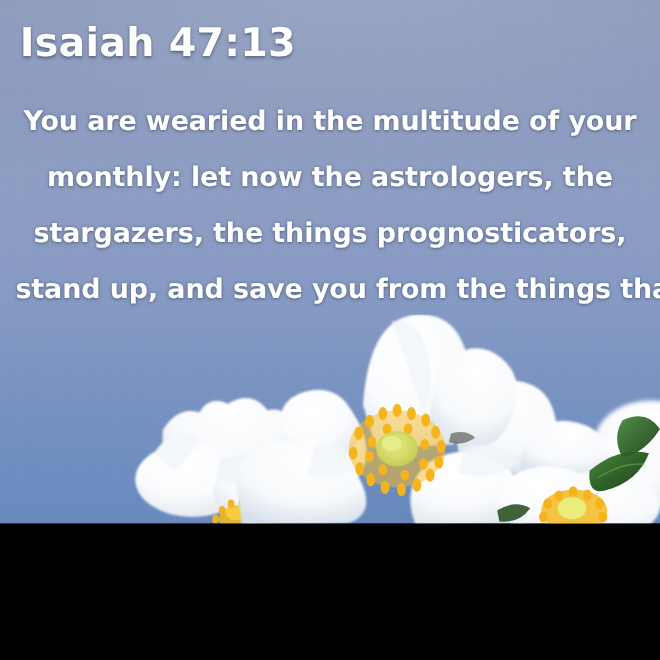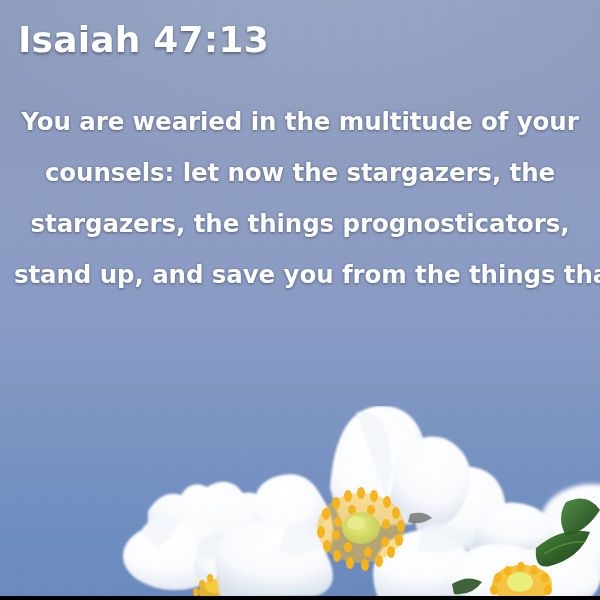--- a/index.html
+++ b/index.html
@@ -1,21 +1,21 @@
 <!DOCTYPE html>
 <html><head>
 <meta charset="utf-8">
 <title>Isaiah 47:13</title>
 <style>
   * { margin:0; padding:0; box-sizing:border-box; }
   html,body{ width:600px; height:600px; overflow:hidden; background:#000; }
 
   #canvas{
     position:relative;
-    width:600px; height:596px;
+    width:600px; height:476px;
     overflow:hidden;
     font-family:"DejaVu Sans", sans-serif;
   }
 
   
   .sky{
     position:absolute; inset:0;
     background:
       linear-gradient(to bottom,
         #8b9abd 0%,
@@ -50,21 +50,21 @@
     font-size:36px;
     font-weight:bold;
     letter-spacing:.2px;
     color:#ffffff;
     text-shadow:0 2px 3px rgba(40,52,78,.50), 0 0 1px rgba(40,52,78,.45);
     white-space:nowrap;
   }
 
   .verse{
     position:absolute;
-    left:14px; right:14px; top:96px;
+    left:14px; right:14px; top:84px;
     text-align:center;
   }
   .verse .ln{
     display:block;
     font-family:"DejaVu Sans", sans-serif;
     font-size:24.5px;
     font-weight:600;
     line-height:51px;
     color:#ffffff;
     letter-spacing:-0.1px;
@@ -82,21 +82,21 @@
 <div id="canvas">
 
   <div class="sky"></div>
   <div class="sky-warm"></div>
   <div class="sky-noise"></div>
 
   <div class="title">Isaiah 47:13</div>
 
   <div class="verse">
     <span class="ln">You are wearied in the multitude of your</span>
-    <span class="ln">counsels: let now the stargazers, the</span>
+    <span class="ln">monthly: let now the astrologers, the</span>
     <span class="ln">stargazers, the things prognosticators,</span>
     <span class="ln">stand up, and save you from the things that</span>
   </div>
 
   <div class="flora">
     <svg viewBox="0 0 600 190" preserveAspectRatio="none" aria-hidden="true">
       <defs>
         <radialGradient id="pW" cx="42%" cy="28%" r="78%">
           <stop offset="0%" stop-color="#ffffff"></stop>
           <stop offset="55%" stop-color="#fbfcfe"></stop>

